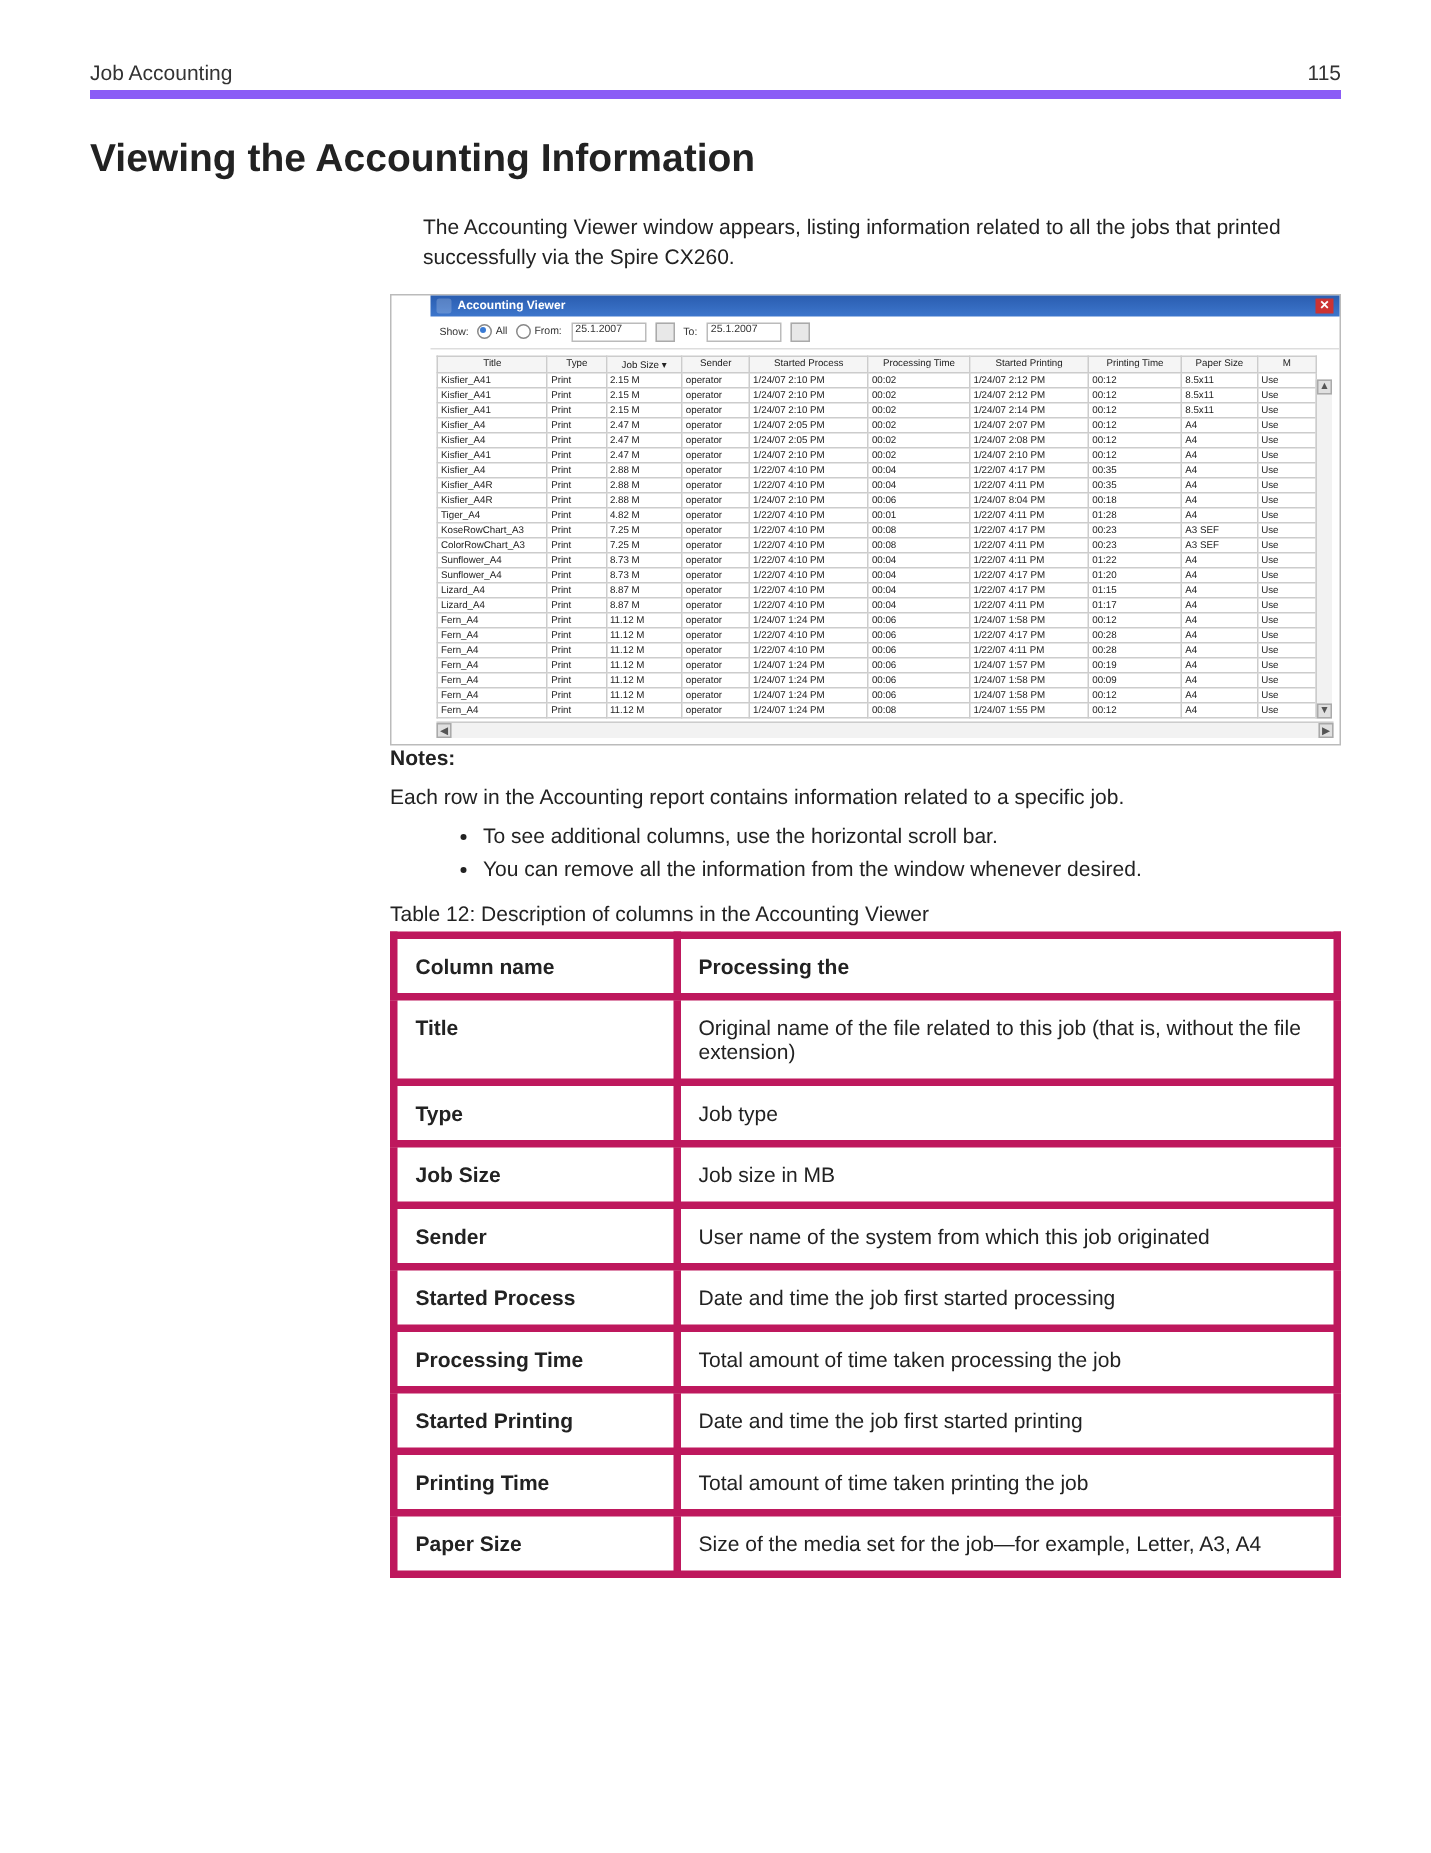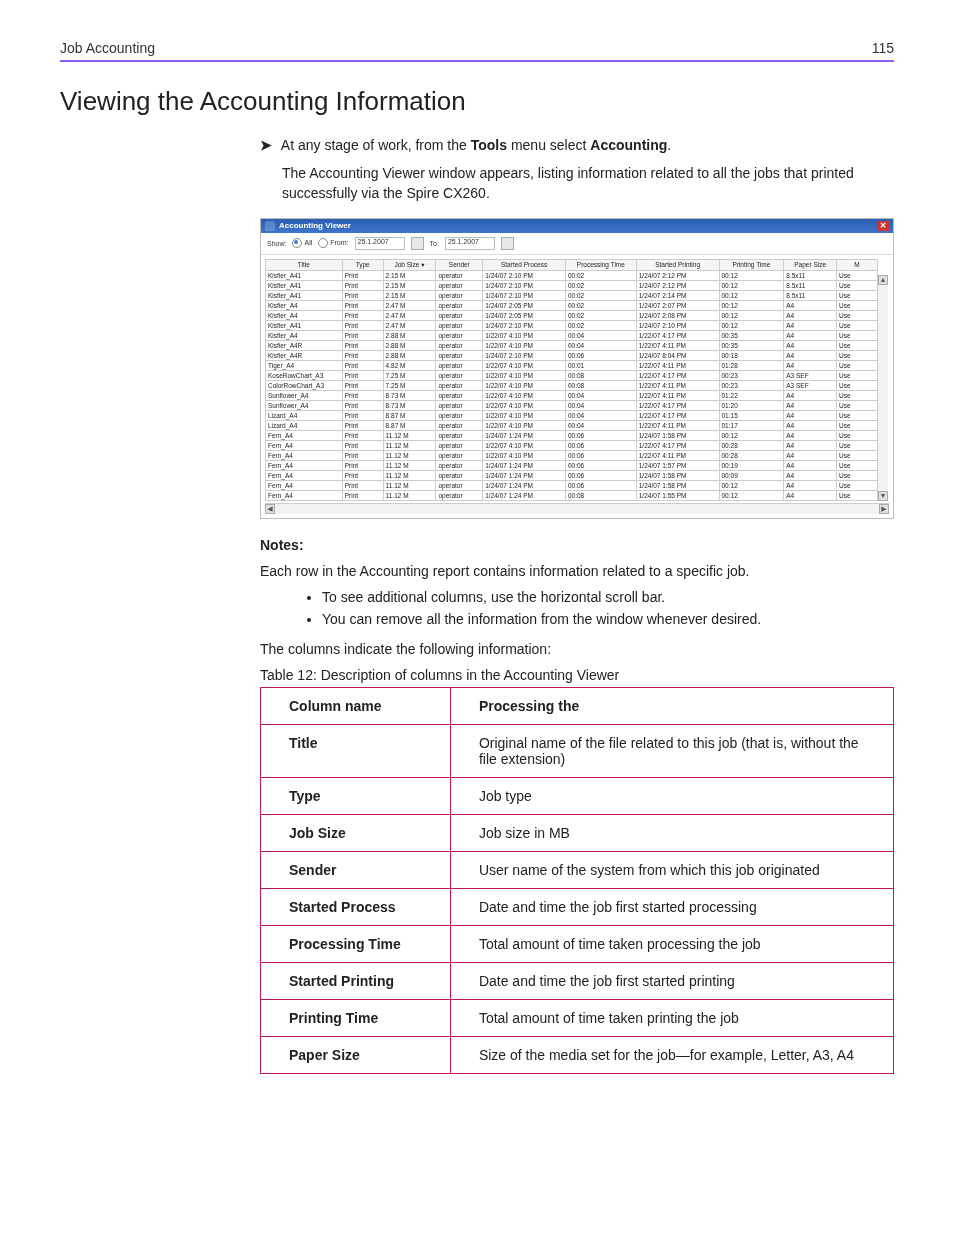--- a/index.html
+++ b/index.html
@@ -8,28 +8,28 @@
     color: #222;
     margin: 0;
     padding: 40px 60px;
     width: 954px;
     box-sizing: border-box;
     background: #fff;
   }
   .page-header {
     display: flex;
     justify-content: space-between;
-    border-bottom: 2px solid #8b5cf6;
+    border-bottom: 6px solid #8b5cf6;
     padding-bottom: 4px;
     margin-bottom: 24px;
     font-size: 14px;
     color: #333;
   }
   h1 {
-    font-weight: 400;
+    font-weight: 700;
     font-size: 26px;
     margin: 0 0 20px 0;
     color: #222;
   }
   .content-col {
     margin-left: 200px;
   }
   .step-line {
     margin: 0 0 10px 0;
   }
@@ -37,23 +37,24 @@
     font-family: sans-serif;
     font-weight: bold;
     margin-right: 6px;
   }
   .indent-para {
     margin: 0 0 14px 22px;
     line-height: 1.45;
   }
   .screenshot {
     border: 1px solid #bbb;
-    margin: 6px 0 18px 0;
+    margin: 6px 0 0 0;
     background: #fff;
     font-size: 7px;
+    padding-left: 26px;
   }
   .titlebar {
     background: linear-gradient(#2a5db0, #3d76cc);
     color: #fff;
     padding: 2px 4px;
     display: flex;
     justify-content: space-between;
     align-items: center;
     font-weight: bold;
     font-size: 8px;
@@ -119,21 +120,21 @@
   .pill-btn.green { background: linear-gradient(#4aa84a,#2f8a2f); border-color:#2f7a2f; }
   .para { margin: 0 0 10px 0; }
   .bold { font-weight: bold; }
   ul.notes { margin: 4px 0 14px 18px; padding: 0; }
   ul.notes li { margin-bottom: 6px; margin-left: 44px; }
   .table-caption { margin: 6px 0 4px 0; }
   table.desc {
     width: 100%; border-collapse: collapse; font-size: 14px;
   }
   table.desc th, table.desc td {
-    border: 1px solid #be185d; padding: 10px 28px; vertical-align: top; text-align: left;
+    border: 5px solid #be185d; padding: 10px 12px; vertical-align: top; text-align: left;
   }
   table.desc th { font-weight: bold; }
   table.desc .cname { width: 30%; font-weight: bold; }
   .scroll-side {
     position:absolute; right:1px; top:16px; bottom:0; width:10px; background:#f2f2f2; border-left:1px solid #ccc;
   }
   .scroll-side .arrowbtn {
     position:absolute; left:0; width:10px; height:10px; background:#e0e0e0; border:1px solid #aaa; box-sizing:border-box;
     display:flex; align-items:center; justify-content:center; font-size:7px; color:#555;
   }
@@ -146,24 +147,20 @@
 
 <div class="page-header">
   <span>Job Accounting</span>
   <span>115</span>
 </div>
 
 <h1>Viewing the Accounting Information</h1>
 
 <div class="content-col">
 
-  <p class="step-line">
-    <span class="arrow">➤</span>
-    <span>At any stage of work, from the </span><span class="bold">Tools</span><span> menu select </span><span class="bold">Accounting</span><span>.</span>
-  </p>
   <p class="indent-para">The Accounting Viewer window appears, listing information related to all the jobs that printed successfully via the Spire CX260.</p>
 
   <div class="screenshot">
     <div class="titlebar">
       <span class="left">
         <span class="icon"></span>
         <span>Accounting Viewer</span>
       </span>
       <span class="close-x">✕</span>
     </div>
@@ -485,21 +482,20 @@
     </div>
   </div>
 
   <p class="para bold">Notes:</p>
   <p class="para">Each row in the Accounting report contains information related to a specific job.</p>
   <ul class="notes" id="notes-list">
       <li>To see additional columns, use the horizontal scroll bar.</li>
       <li>You can remove all the information from the window whenever desired.</li>
     </ul>
 
-  <p class="para">The columns indicate the following information:</p>
   <p class="table-caption">Table 12: Description of columns in the Accounting Viewer</p>
 
   <table class="desc">
     <thead>
       <tr>
         <th class="cname">Column name</th>
         <th>Processing the</th>
       </tr>
     </thead>
     <tbody id="desc-body">

